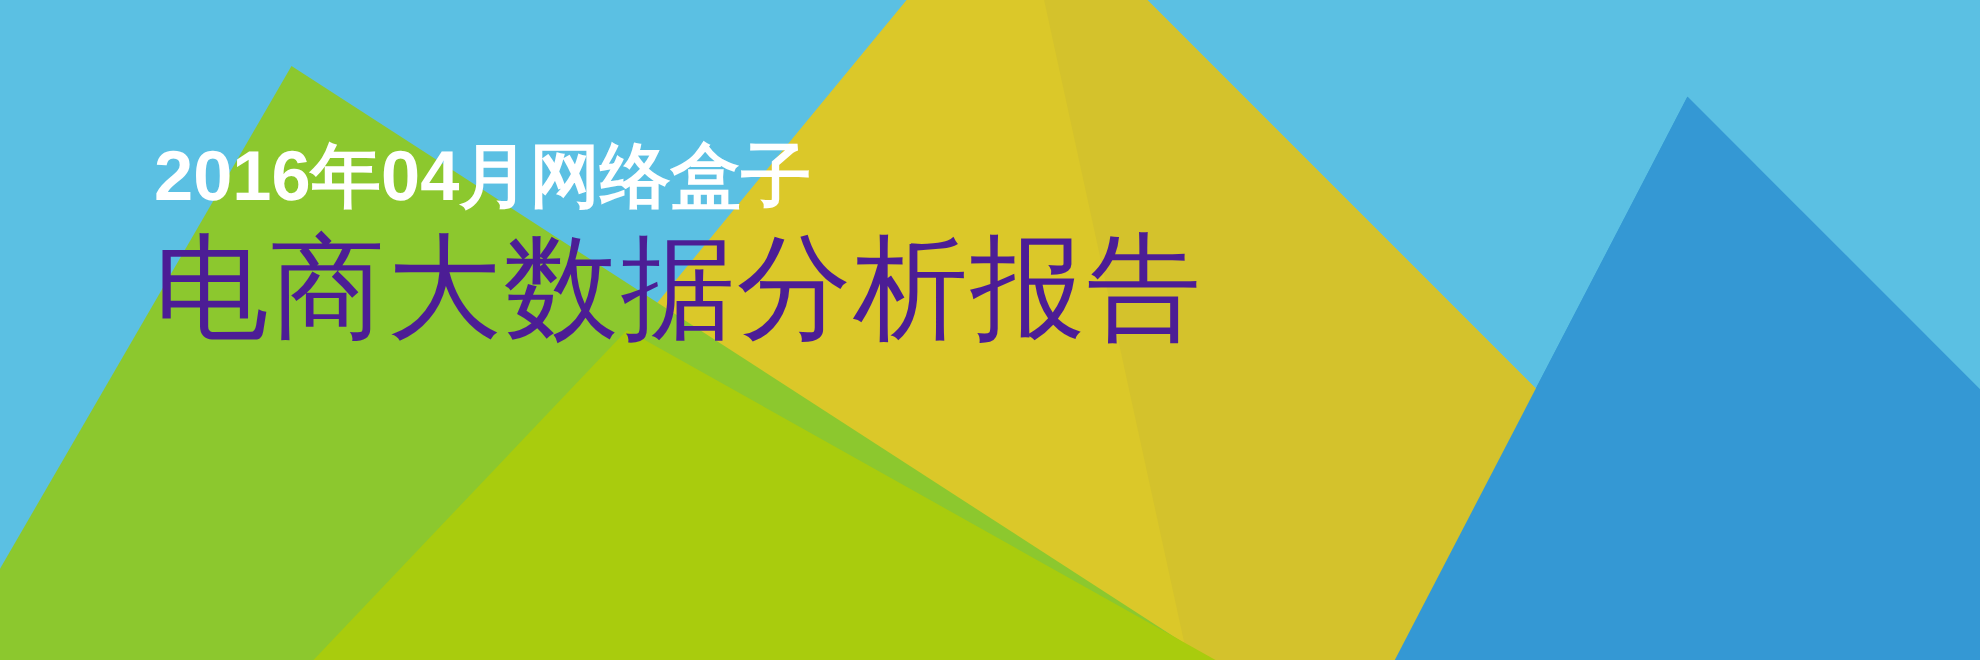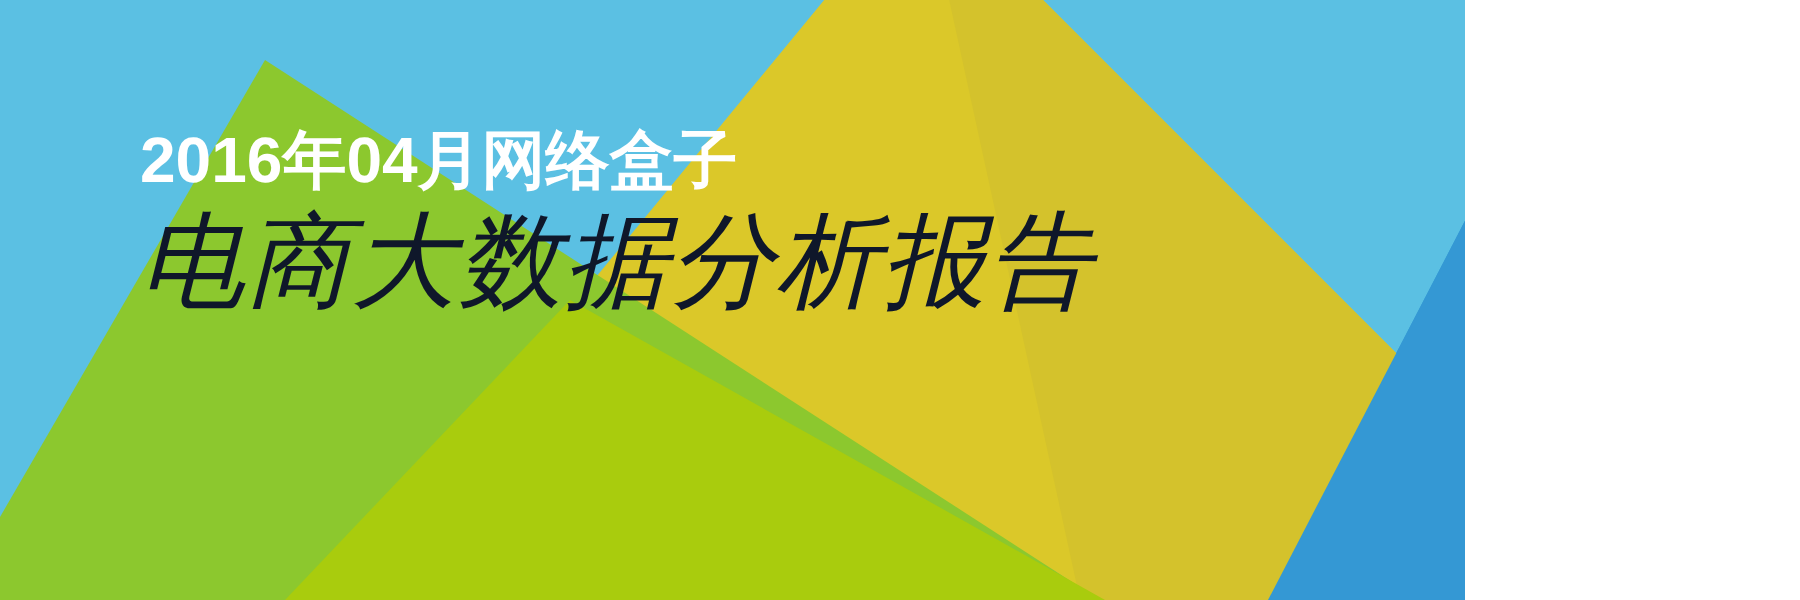--- a/index.html
+++ b/index.html
@@ -6,21 +6,21 @@
   html, body {
     margin: 0;
     padding: 0;
     background: #ffffff;
   }
   body {
     font-family: "Liberation Sans", "DejaVu Sans", sans-serif;
   }
   #banner {
     position: relative;
-    width: 1465px;
+    width: 1800px;
     height: 600px;
     overflow: hidden;
     background: #5BC0E3;
   }
   #bg-svg {
     position: absolute;
     top: 0;
     left: 0;
     width: 1800px;
     height: 600px;
@@ -43,26 +43,25 @@
     letter-spacing: 0px;
     white-space: nowrap;
     margin: 0 0 14px 0;
     text-rendering: geometricPrecision;
   }
   .title-line-2 {
     font-family: "Liberation Sans", "DejaVu Sans", sans-serif;
     font-size: 104px;
     font-weight: normal;
     line-height: 1.08;
-    color: #0f172a;
+    color: #4c1d95;
     letter-spacing: 2px;
     white-space: nowrap;
     margin: 0;
     text-rendering: geometricPrecision;
-    font-style: italic;
   }
 </style>
 </head>
 <body>
 
 <div id="banner" style="background: rgb(91, 192, 227);">
 
   <svg id="bg-svg" viewBox="0 0 1800 600" preserveAspectRatio="none" xmlns="http://www.w3.org/2000/svg">
 
     <rect x="0" y="0" width="1800" height="600" fill="#5BC0E3"></rect>

